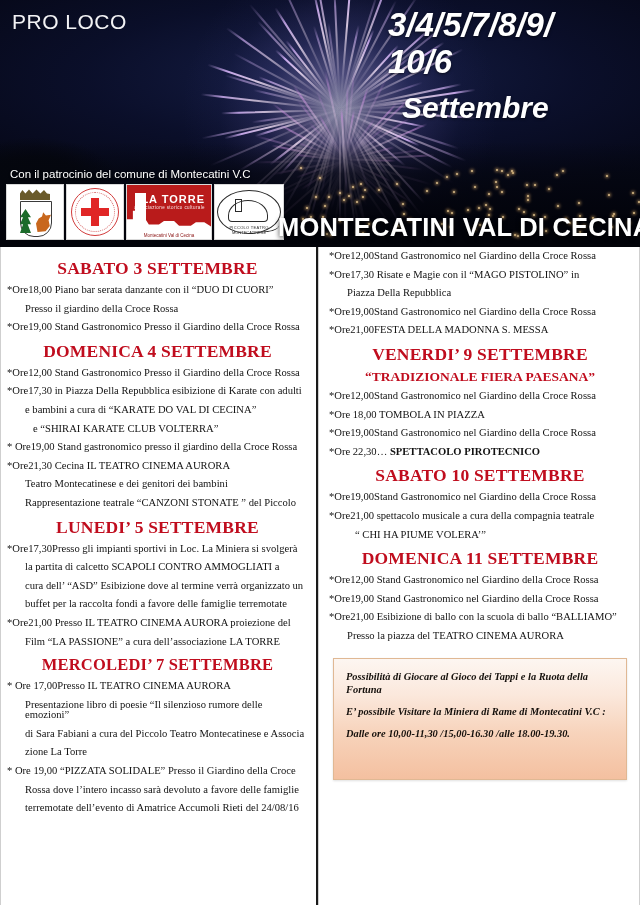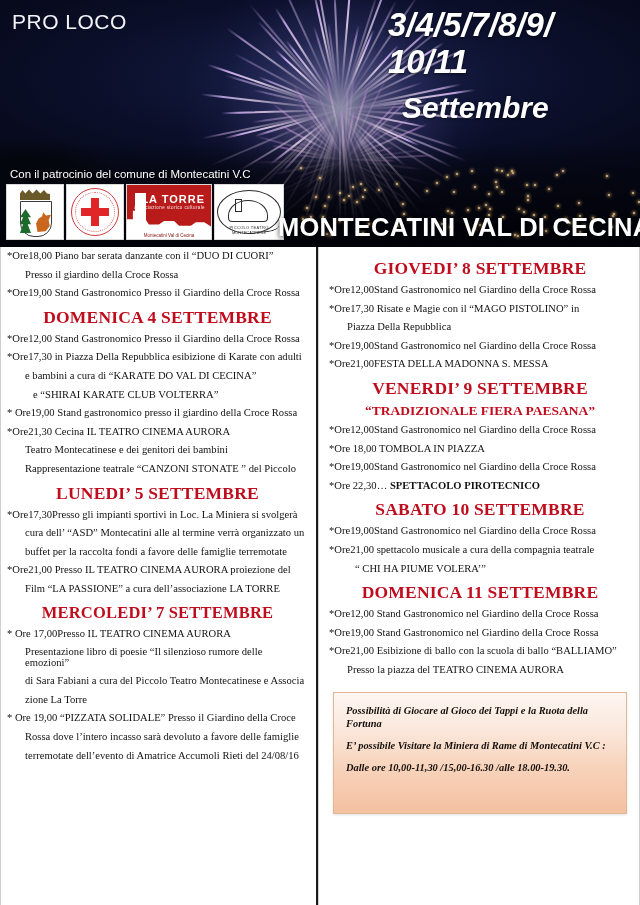--- a/index.html
+++ b/index.html
@@ -350,21 +350,21 @@
         <i style="left:174.1px;top:18.6px"></i>
         <i style="left:217.0px;top:67.7px"></i>
         <i style="left:187.9px;top:47.2px"></i>
         <i style="left:24.3px;top:37.6px"></i>
       </div>
 
     <div class="proloco">PRO LOCO</div>
 
     <div class="dates">
       <span class="d1">3/4/5/7/8/9/</span>
-      <span class="d2">10/11</span>
+      <span class="d2">10/6</span>
       <span class="d3">Settembre</span>
     </div>
 
     <div class="patro">Con il patrocinio del comune di Montecatini V.C</div>
 
     <div class="logos">
       <div class="logo l1">
         <div class="crest">
           <div class="crown"></div>
           <div class="shield"></div>
@@ -398,50 +398,51 @@
           <div class="cap2">MONTECATINESE</div>
         </div>
       </div>
     </div>
 
     <div class="bigtitle">MONTECATINI VAL DI CECINA</div>
   </div>
 
   <div class="sheet">
     <div class="col colL" id="col-left">
+        <div class="dayhead">SABATO 3 SETTEMBRE</div>
         <div class="ev">*Ore18,00 Piano bar serata danzante con il “DUO DI CUORI”</div>
         <div class="ev ind">Presso il giardino della Croce Rossa</div>
         <div class="ev">*Ore19,00 Stand Gastronomico Presso il Giardino della Croce Rossa</div>
         <div class="dayhead">DOMENICA  4 SETTEMBRE</div>
         <div class="ev">*Ore12,00 Stand Gastronomico Presso il Giardino della Croce Rossa</div>
         <div class="ev">*Ore17,30 in Piazza Della Repubblica esibizione di Karate con adulti</div>
         <div class="ev ind">e bambini a cura di “KARATE DO VAL DI CECINA”</div>
         <div class="ev ind2">e “SHIRAI KARATE CLUB VOLTERRA”</div>
         <div class="ev">* Ore19,00 Stand gastronomico presso il giardino della Croce Rossa</div>
         <div class="ev">*Ore21,30 Cecina IL TEATRO CINEMA AURORA</div>
         <div class="ev ind">Teatro Montecatinese e dei genitori dei bambini</div>
         <div class="ev ind">Rappresentazione teatrale “CANZONI STONATE ” del Piccolo</div>
         <div class="dayhead">LUNEDI’  5 SETTEMBRE</div>
         <div class="ev">*Ore17,30Presso gli impianti sportivi in Loc. La Miniera si svolgerà</div>
-        <div class="ev ind">cura dell’ “ASD” Montecatini alle al termine verrà organizzato un</div>
+        <div class="ev ind">la partita di calcetto SCAPOLI CONTRO AMMOGLIATI  a</div>
+        <div class="ev ind">cura dell’ “ASD” Esibizione dove al termine verrà organizzato un</div>
         <div class="ev ind">buffet per la raccolta fondi a favore delle famiglie terremotate</div>
         <div class="ev">*Ore21,00 Presso IL TEATRO CINEMA AURORA  proiezione del</div>
         <div class="ev ind">Film “LA PASSIONE” a cura dell’associazione LA TORRE</div>
         <div class="dayhead sm">MERCOLEDI’  7 SETTEMBRE</div>
         <div class="ev">* Ore 17,00Presso IL TEATRO CINEMA AURORA</div>
         <div class="ev ind">Presentazione libro di poesie “Il silenzioso rumore delle emozioni”</div>
         <div class="ev ind">di Sara Fabiani a cura del Piccolo Teatro Montecatinese e Associa</div>
         <div class="ev ind">zione La Torre</div>
         <div class="ev">* Ore 19,00 “PIZZATA SOLIDALE” Presso il Giardino della Croce</div>
         <div class="ev ind">Rossa dove l’intero incasso sarà devoluto a favore  delle famiglie</div>
         <div class="ev ind">terremotate dell’evento di Amatrice Accumoli Rieti del 24/08/16</div>
       </div>
     <div class="col colR" id="col-right">
       <div id="right-days">
-          <div class="dayhead">GIOVEDI’ 8 SETTEMBRE</div>
           <div class="ev">*Ore12,00Stand Gastronomico nel Giardino della Croce Rossa</div>
           <div class="ev">*Ore17,30 Risate e Magie con il “MAGO PISTOLINO” in</div>
           <div class="ev ind">Piazza Della Repubblica</div>
           <div class="ev">*Ore19,00Stand Gastronomico nel Giardino della Croce Rossa</div>
           <div class="ev">*Ore21,00FESTA DELLA MADONNA S. MESSA</div>
           <div class="dayhead">VENERDI’ 9 SETTEMBRE</div>
           <div class="subhead">“TRADIZIONALE FIERA PAESANA”</div>
           <div class="ev">*Ore12,00Stand Gastronomico nel Giardino della Croce Rossa</div>
           <div class="ev">*Ore 18,00 TOMBOLA IN PIAZZA</div>
           <div class="ev">*Ore19,00Stand Gastronomico nel Giardino della Croce Rossa</div>

